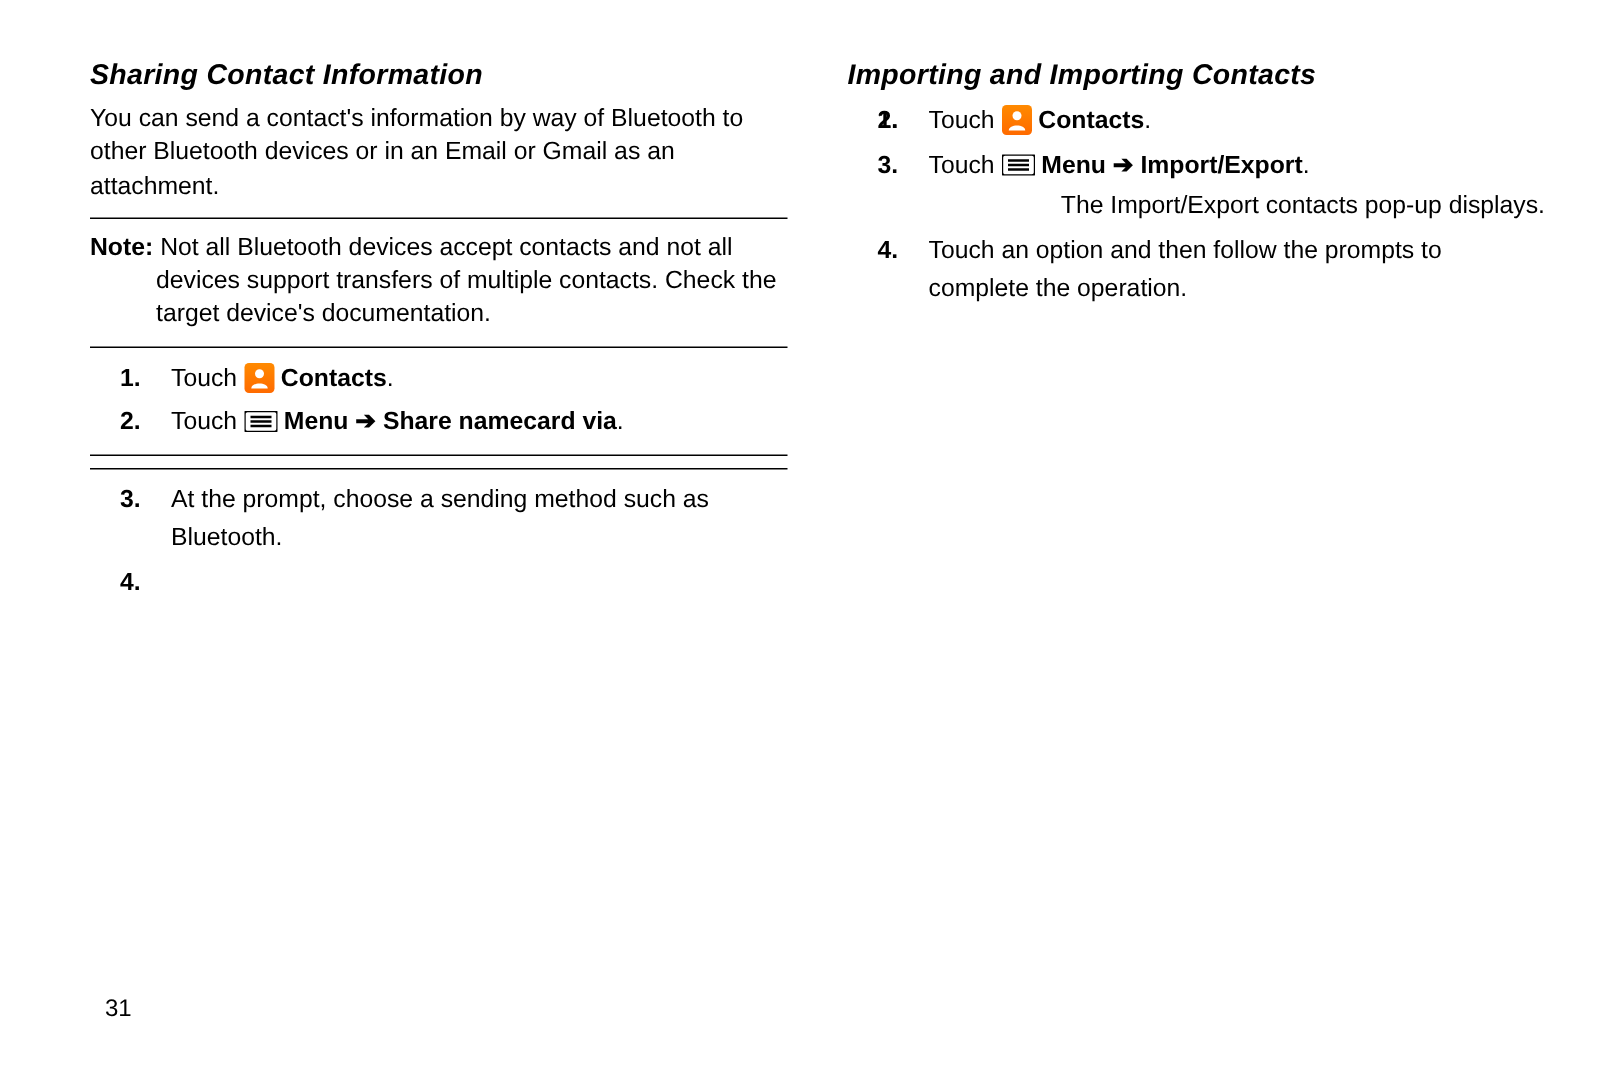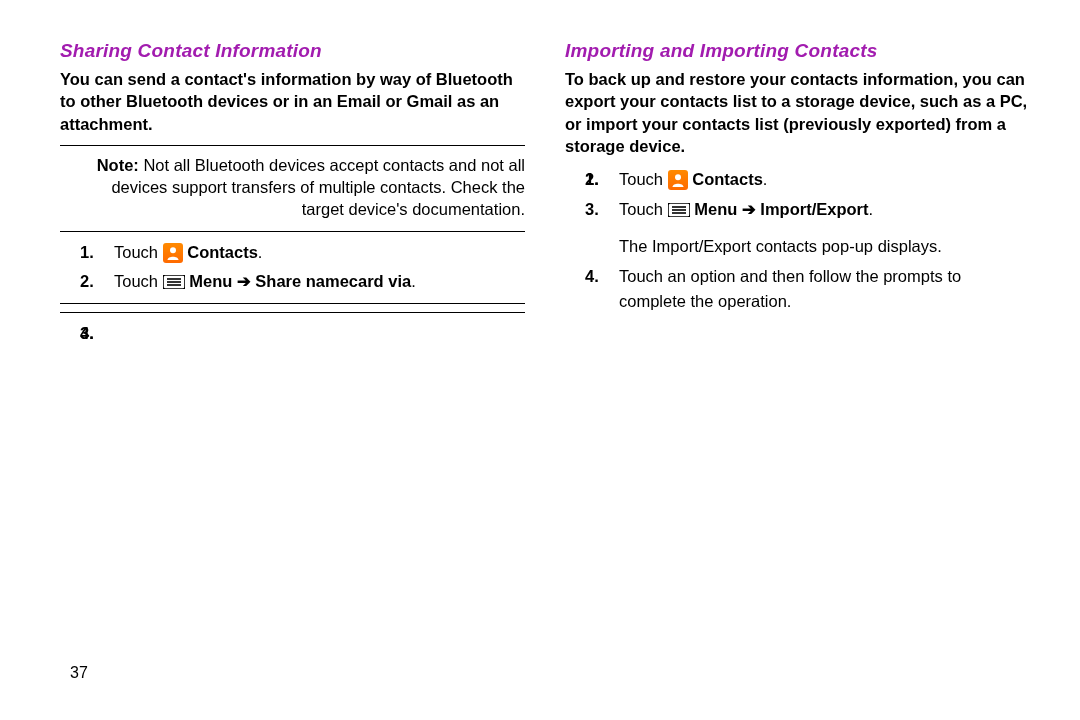--- a/index.html
+++ b/index.html
@@ -18,45 +18,43 @@
     gap: 40px;
   }
   .col {
     flex: 1;
     min-width: 0;
   }
   h2.section-heading {
     font-family: Arial, Helvetica, sans-serif;
     font-style: italic;
     font-weight: 800;
-    color: #a21caf;
+    color: #000000;
     font-size: 19px;
     margin: 0 0 6px 0;
     letter-spacing: 0.2px;
   }
   p.body {
     font-size: 16.5px;
     line-height: 1.35;
     margin: 0 0 10px 0;
     font-stretch: condensed;
-    font-weight: bold;
   }
   .indent {
     margin-left: 10px;
   }
   .rule {
     border: none;
     border-top: 1.5px solid #000;
     margin: 6px 0 8px 0;
   }
   .note-block, .tip-block {
     font-size: 16.5px;
     line-height: 1.35;
     margin: 0 0 10px 0;
-    text-align: right;
   }
   .note-block .label, .tip-block .label {
     font-weight: 700;
   }
   .note-block .text, .tip-block .text {
     font-weight: 400;
   }
   .hang {
     padding-left: 44px;
     text-indent: -44px;
@@ -76,21 +74,22 @@
   ol.steps li .num {
     position: absolute;
     left: 20px;
     top: 0;
     font-weight: 700;
   }
   .b { font-weight: 700; }
   .arrow { font-weight: 700; }
   .sub {
     display: block;
-    margin-top: 12px;
+    margin-top: 2px;
+    text-align: right;
   }
   
   .icon {
     display: inline-block;
     vertical-align: -4px;
     width: 20px;
     height: 20px;
   }
   .contacts-icon {
     background: linear-gradient(#ff8a00, #ff6a00);
@@ -167,31 +166,31 @@
     </ol>
 
     <hr class="rule">
 
 
     <hr class="rule">
 
     <ol class="steps">
       <li>
         <span class="num">3.</span>
+        <span>At the prompt, choose a sending method such as Bluetooth.</span>
       </li>
       <li>
         <span class="num">4.</span>
       </li>
     </ol>
   </div>
 
   <div class="col">
     <h2 class="section-heading">Importing and Importing Contacts</h2>
 
-    <p class="body">To back up and restore your contacts information, you can export your contacts list to a storage device, such as a PC, or import your contacts list (previously exported) from a storage device.</p>
 
     <ol class="steps">
       <li>
         <span class="num">1.</span>
       </li>
       <li>
         <span class="num">2.</span>
         <span>Touch </span>
         <span class="icon contacts-icon">
           <svg viewBox="0 0 18 18">
@@ -217,13 +216,13 @@
       </li>
       <li>
         <span class="num">4.</span>
         <span>Touch an option and then follow the prompts to complete the operation.</span>
       </li>
     </ol>
   </div>
 
 </div>
 
-<div class="page-number">37</div>
+<div class="page-number">31</div>
 
 </body></html>

